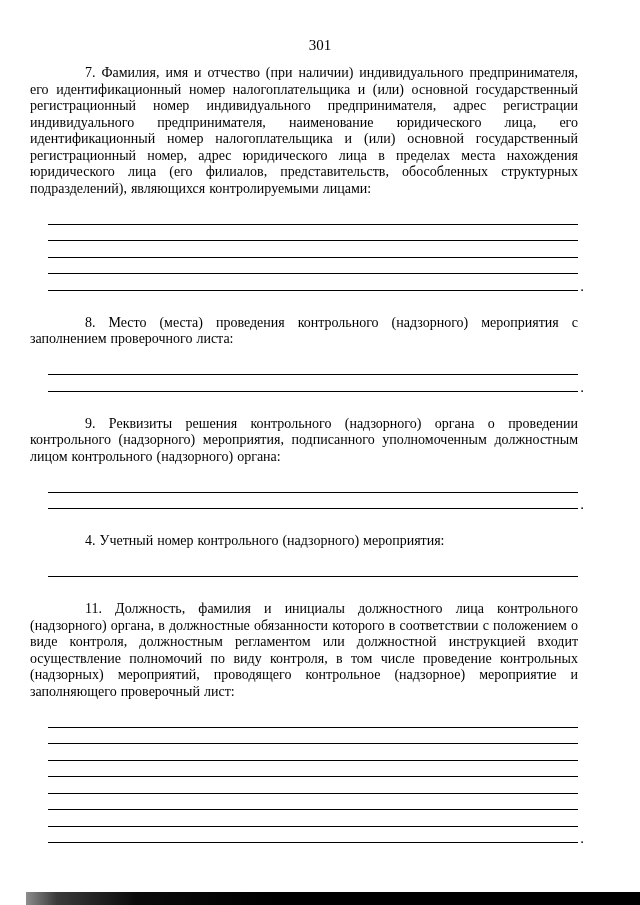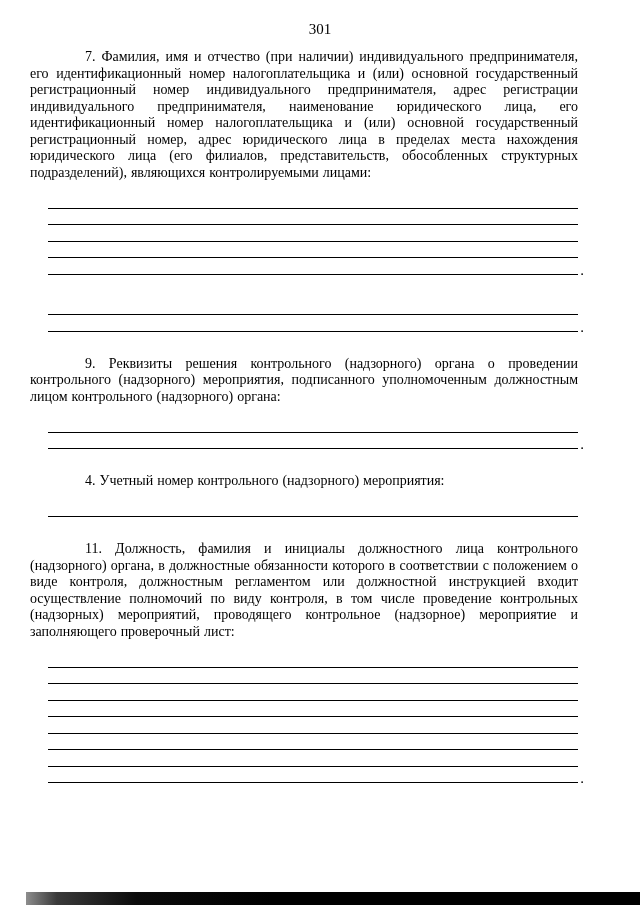--- a/index.html
+++ b/index.html
@@ -8,21 +8,21 @@
     height: 905px;
     background: #ffffff;
     overflow: hidden;
   }
   body {
     position: relative;
     font-family: "Liberation Serif", serif;
     color: #000;
   }
   .page-number {
-    padding-top: 21px;
+    padding-top: 37px;
     text-align: center;
     font-size: 15px;
     line-height: 16px;
   }
   .content {
     margin: 12px 62px 0 30px; 
   }
   .sec {
     margin-bottom: 24px;
   }
@@ -73,20 +73,21 @@
         <span class="terminator">.</span>
       <div class="rule-line"></div>
           <div class="rule-line"></div>
           <div class="rule-line"></div>
           <div class="rule-line"></div>
           <div class="rule-line"></div>
         </div>
     </section>
 
     <section class="sec">
+      <p class="para">8. Место (места) проведения контрольного (надзорного) мероприятия с заполнением проверочного листа:</p>
       <div class="lines">
         <span class="terminator">.</span>
       <div class="rule-line"></div>
           <div class="rule-line"></div>
         </div>
     </section>
 
     <section class="sec">
       <p class="para">9. Реквизиты решения контрольного (надзорного) органа о проведении контрольного (надзорного) мероприятия, подписанного уполномоченным должностным лицом контрольного (надзорного) органа:</p>
       <div class="lines">

